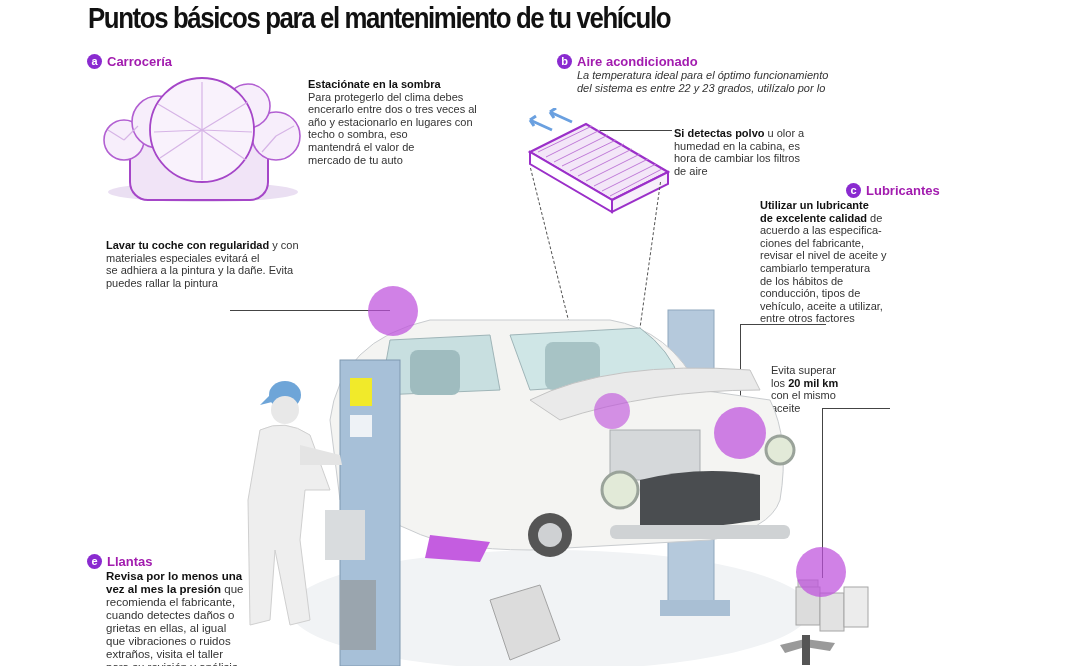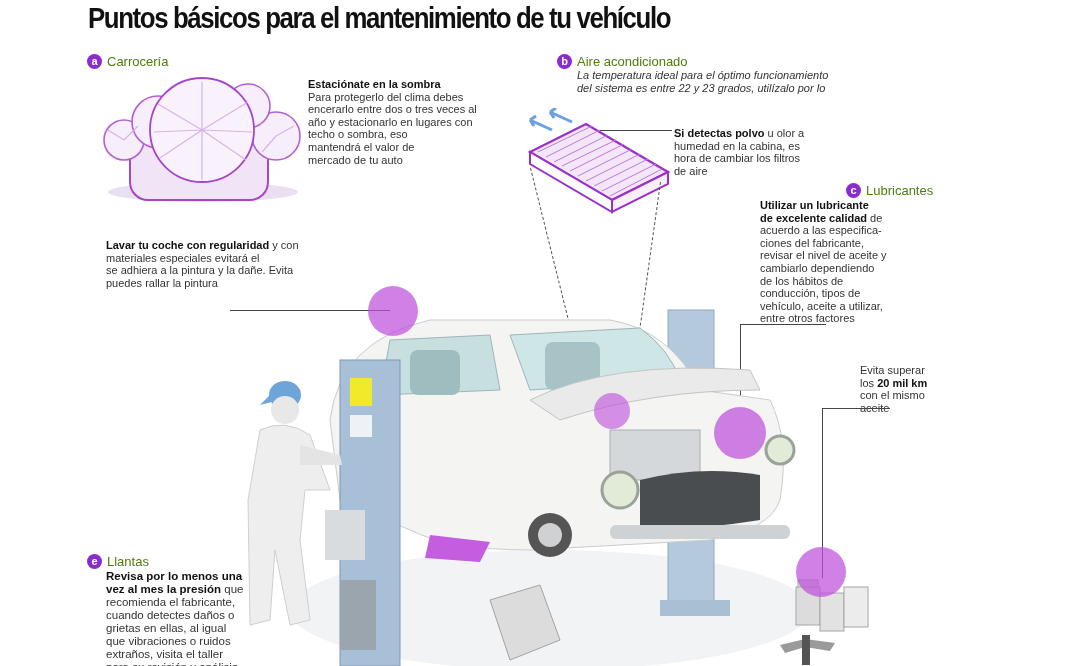--- a/index.html
+++ b/index.html
@@ -15,21 +15,21 @@
     font-weight: 700; font-size: 30px; letter-spacing: -1.6px;
     transform: scaleX(0.86); transform-origin: left top;
     color: #111; white-space: nowrap;
   }
   .sec-head { position: absolute; display: flex; align-items: center; gap: 5px; white-space: nowrap; }
   .badge {
     width: 15px; height: 15px; border-radius: 50%;
     background: #8a2bd0; color: #fff; font-weight: 700; font-size: 11px;
     display: flex; align-items: center; justify-content: center; line-height: 1;
   }
-  .sec-title { font-weight: 400; font-size: 13px; color: #4d7c0f; }
+  .sec-title { font-weight: 700; font-size: 13px; color: #a21caf; }
   .txt { position: absolute; font-size: 11px; line-height: 12.6px; color: #333; }
   .txt b { color: #111; }
   .right { text-align: left; }
   .line { position: absolute; background: #444; }
   .dot-line { position: absolute; border-left: 1px dashed #555; }
   .hotspot { position: absolute; border-radius: 50%; background: rgba(190, 80, 220, 0.72); }
   svg { position: absolute; }
 </style>
 </head>
 <body>
@@ -116,30 +116,30 @@
 <div class="sec-head" style="left:846px; top:183px;">
   <span class="badge">c</span>
   <span class="sec-title">Lubricantes</span>
 </div>
 <div class="txt right" style="left:760px; top:199px; width:180px;">
   <div><b>Utilizar un lubricante</b></div>
   <div><b>de excelente calidad</b><span> de</span></div>
   <div>acuerdo a las especifica-</div>
   <div>ciones del fabricante,</div>
   <div>revisar el nivel de aceite y</div>
-  <div>cambiarlo dependiendo</div>
+  <div>cambiarlo temperatura</div>
   <div>de los hábitos de</div>
   <div>conducción, tipos de</div>
   <div>vehículo, aceite a utilizar,</div>
   <div>entre otros factores</div>
 </div>
 <div class="line" style="left:740px; top:324px; width:86px; height:1px;"></div>
 <div class="line" style="left:740px; top:324px; width:1px; height:110px;"></div>
 
-<div class="txt right" style="left:860px; top:364px; width:120px;">
+<div class="txt right" style="left:771px; top:364px; width:120px;">
   <div>Evita superar</div>
   <div><span>los </span><b>20 mil km</b></div>
   <div>con el mismo</div>
   <div>aceite</div>
 </div>
 <div class="line" style="left:822px; top:408px; width:68px; height:1px;"></div>
 <div class="line" style="left:822px; top:408px; width:1px; height:170px;"></div>
 
 <div class="sec-head" style="left:87px; top:554px;">
   <span class="badge">e</span>

